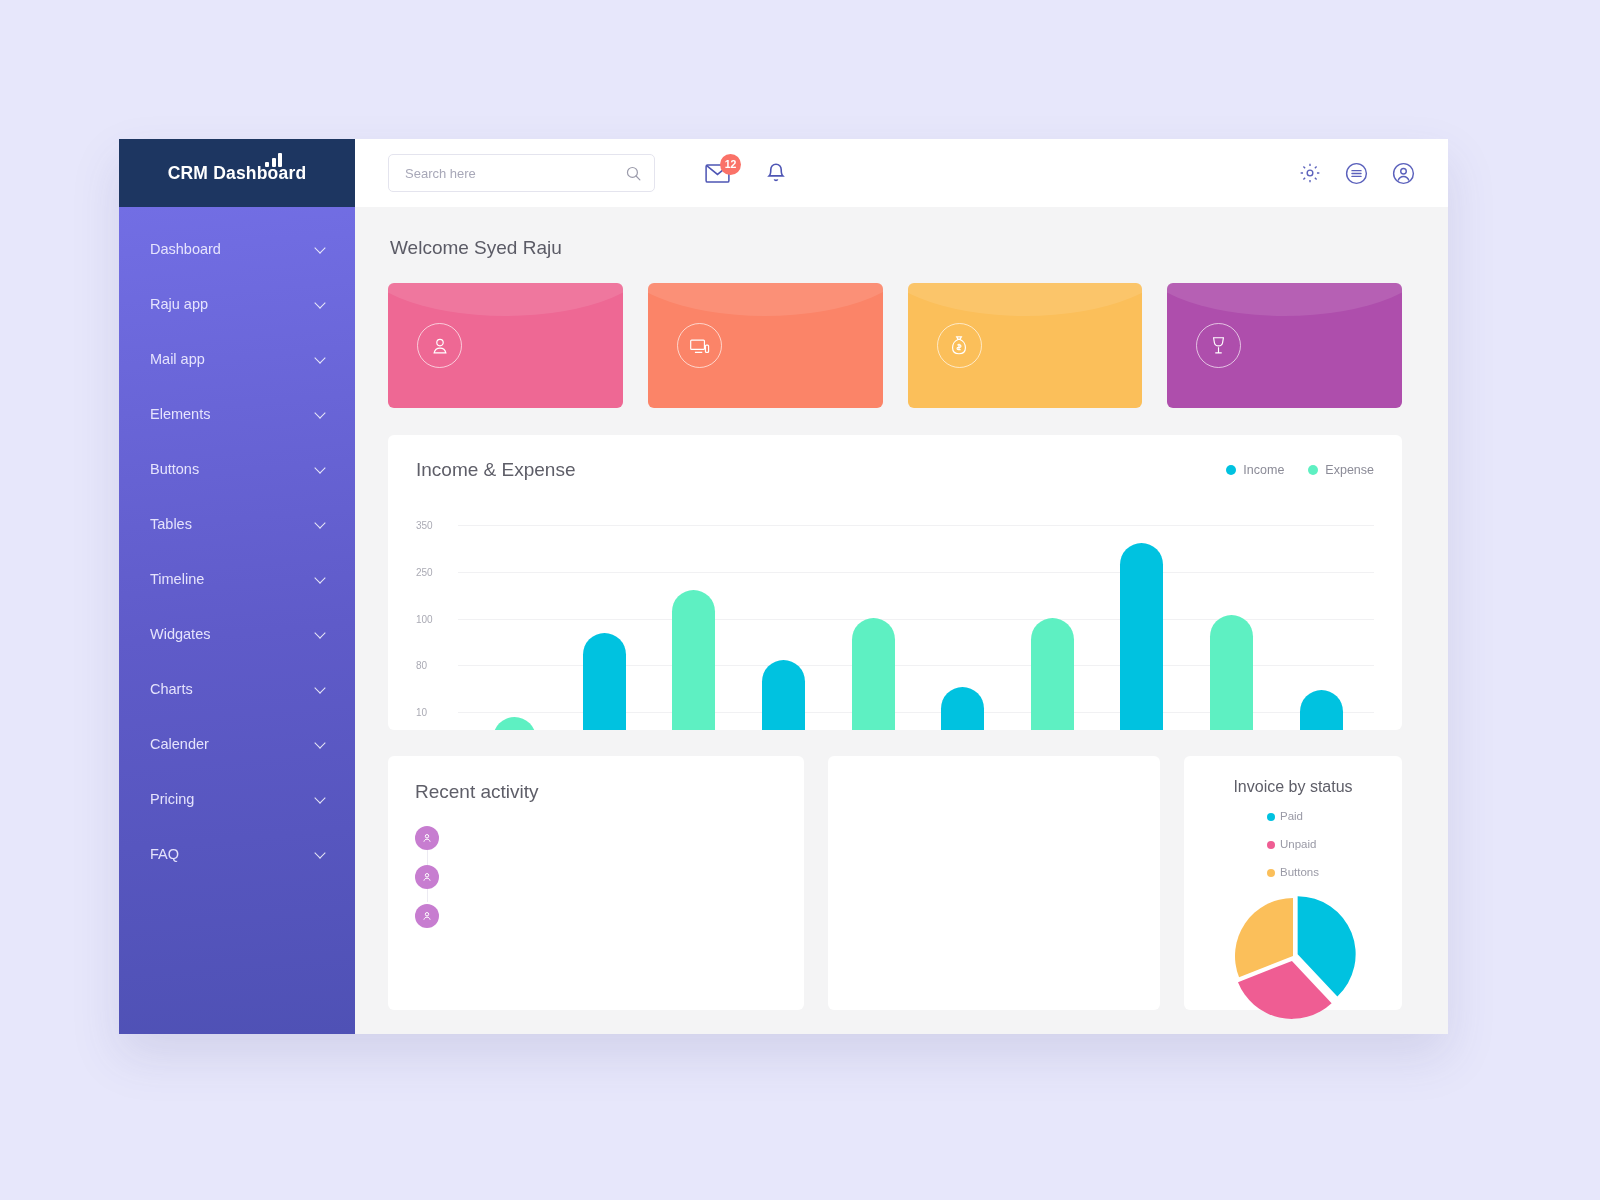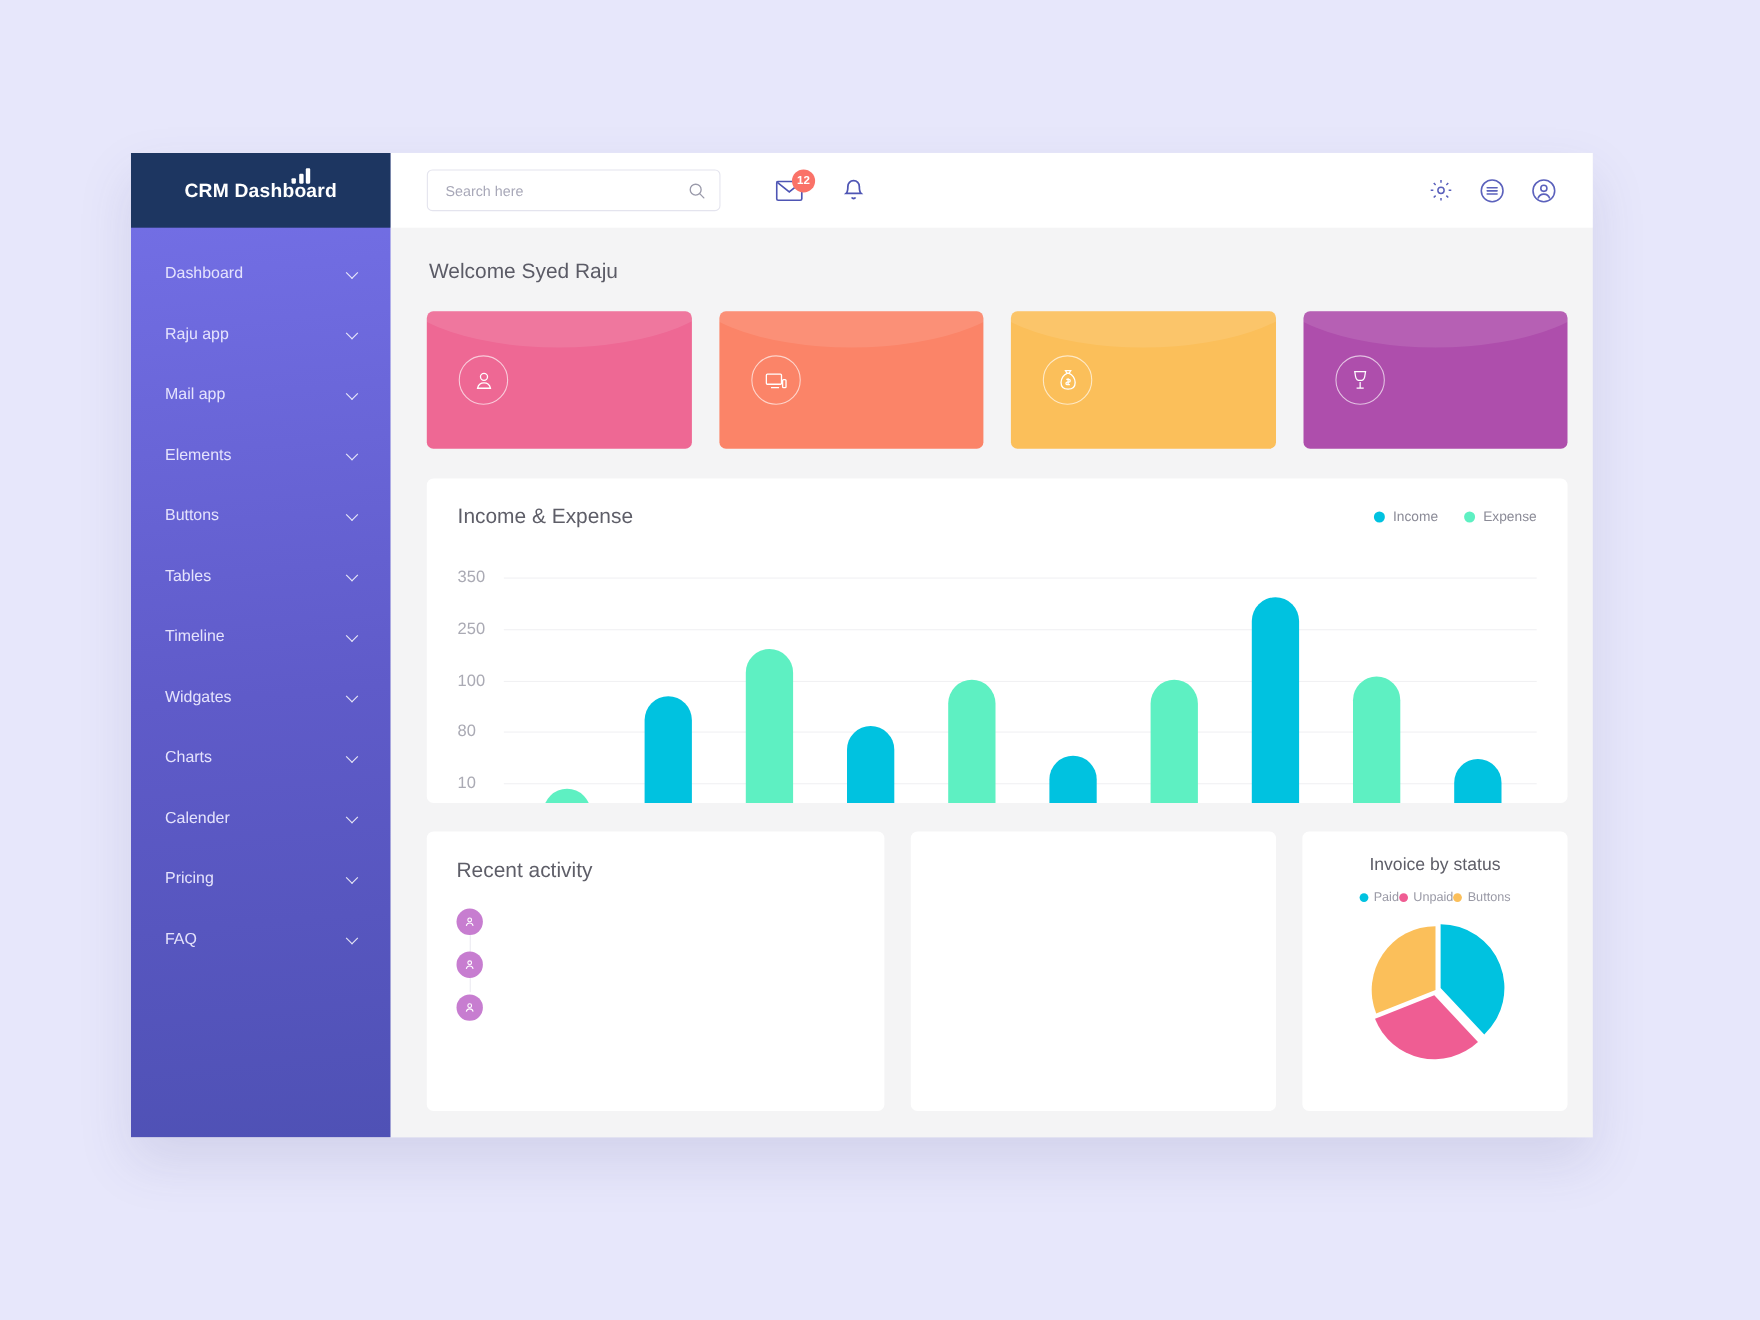--- a/index.html
+++ b/index.html
@@ -67,21 +67,21 @@
   .mailwrap { position: relative; margin-left: 50px; }
   .badge {
     position: absolute; right: -11px; top: -10px; min-width: 21px; height: 21px;
     background: #fa7268; color: #fff; border-radius: 50%; font-size: 10.5px;
     display: flex; align-items: center; justify-content: center; font-weight: 600;
   }
   .bellwrap { margin-left: 36px; }
   .topright { margin-left: auto; display: flex; align-items: center; gap: 24px; }
 
   
-  .content { flex: 1; padding: 22px 23px 0 33px; overflow: hidden; }
+  .content { flex: 1; padding: 22px 46px 0 33px; overflow: hidden; }
   .welcome { font-size: 19px; color: #5b5b66; margin: 8px 0 24px 2px; }
 
   .cards { display: flex; gap: 25px; }
   .card {
     flex: 1; height: 125px; border-radius: 6px; position: relative; overflow: hidden;
     display: flex; align-items: center; padding-left: 29px; color: #fff;
   }
   .card::before {
     content:""; position:absolute; left:-14%; top:-74%; width:128%; height:100%;
     background: rgba(255,255,255,.10); border-radius: 50%;
@@ -99,21 +99,21 @@
   .chart-card { margin-top: 27px; height: 295px; padding: 24px 28px 0 28px; position: relative; overflow: hidden; }
   .chart-head { display: flex; align-items: center; justify-content: space-between; }
   .chart-title { font-size: 19px; color: #5e5e68; }
   .legend { display: flex; gap: 24px; align-items: center; }
   .legend span { font-size: 12.5px; color: #8b8b97; }
   .dot { width: 10px; height: 10px; border-radius: 50%; display: inline-block; margin-right: 7px; vertical-align: -1px; }
 
   .plot { position: absolute; left: 28px; right: 28px; top: 84px; bottom: 0; }
   .grid { position: absolute; left: 42px; right: 0; top: 0; bottom: 0; }
   .grid .row { position: absolute; left: 0; right: 0; height: 1px; background: #f1f1f3; }
-  .ytick { position: absolute; left: 0; font-size: 15px; color: #aaaab4; transform: translateY(-50%); }
+  .ytick { position: absolute; left: 0; font-size: 10px; color: #aaaab4; transform: translateY(-50%); }
   .bars { position: absolute; left: 54px; right: 8px; top: 0; bottom: -18px; display: flex; align-items: flex-end; }
   .barcell { flex: 1; display: flex; justify-content: center; align-items: flex-end; height: 100%; }
   .bar { width: 43px; border-radius: 22px 22px 0 0; }
 
   
   .bottom { display: flex; gap: 24px; margin-top: 26px; }
   .activity { flex: 0 0 416px; height: 254px; padding: 25px 24px 0 27px; }
   .sec-title { font-size: 19px; color: #5e5e68; }
   .act-list { margin-top: 23px; position: relative; }
   .act-line { position: absolute; left: 12px; top: 16px; bottom: 26px; width: 1px; background: #eceaf2; }
@@ -131,21 +131,21 @@
 
   .revenue { flex: 0 0 332px; height: 254px; padding: 30px 30px 0 39px; }
   .rev-title { font-size: 17.5px; color: #5e5e68; }
   .rev-row { display: flex; align-items: flex-start; justify-content: space-between; margin-top: 13px; }
   .rev-lbl { font-size: 13px; color: #a2a2ad; line-height: 1.5; }
   .rev-val { font-size: 15.5px; font-weight: 700; color: #22c7e8; }
   .rev-block2 { margin-top: 33px; }
 
   .invoice { flex: 1; height: 254px; padding: 22px 20px 0 20px; display: flex; flex-direction: column; align-items: center; }
   .inv-title { font-size: 16px; color: #5e5e68; }
-  .inv-legend { display: flex; margin-top: 14px; }
+  .inv-legend { display: flex; gap: 16px; margin-top: 14px; flex-direction: column; }
   .inv-legend span { font-size: 11.5px; color: #9a9aa6; }
   .inv-legend .dot { width: 8px; height: 8px; margin-right: 5px; }
   .pie { margin-top: 8px; }
 </style>
 </head>
 <body>
 
 <div id="stage">
   <div class="window">
 

